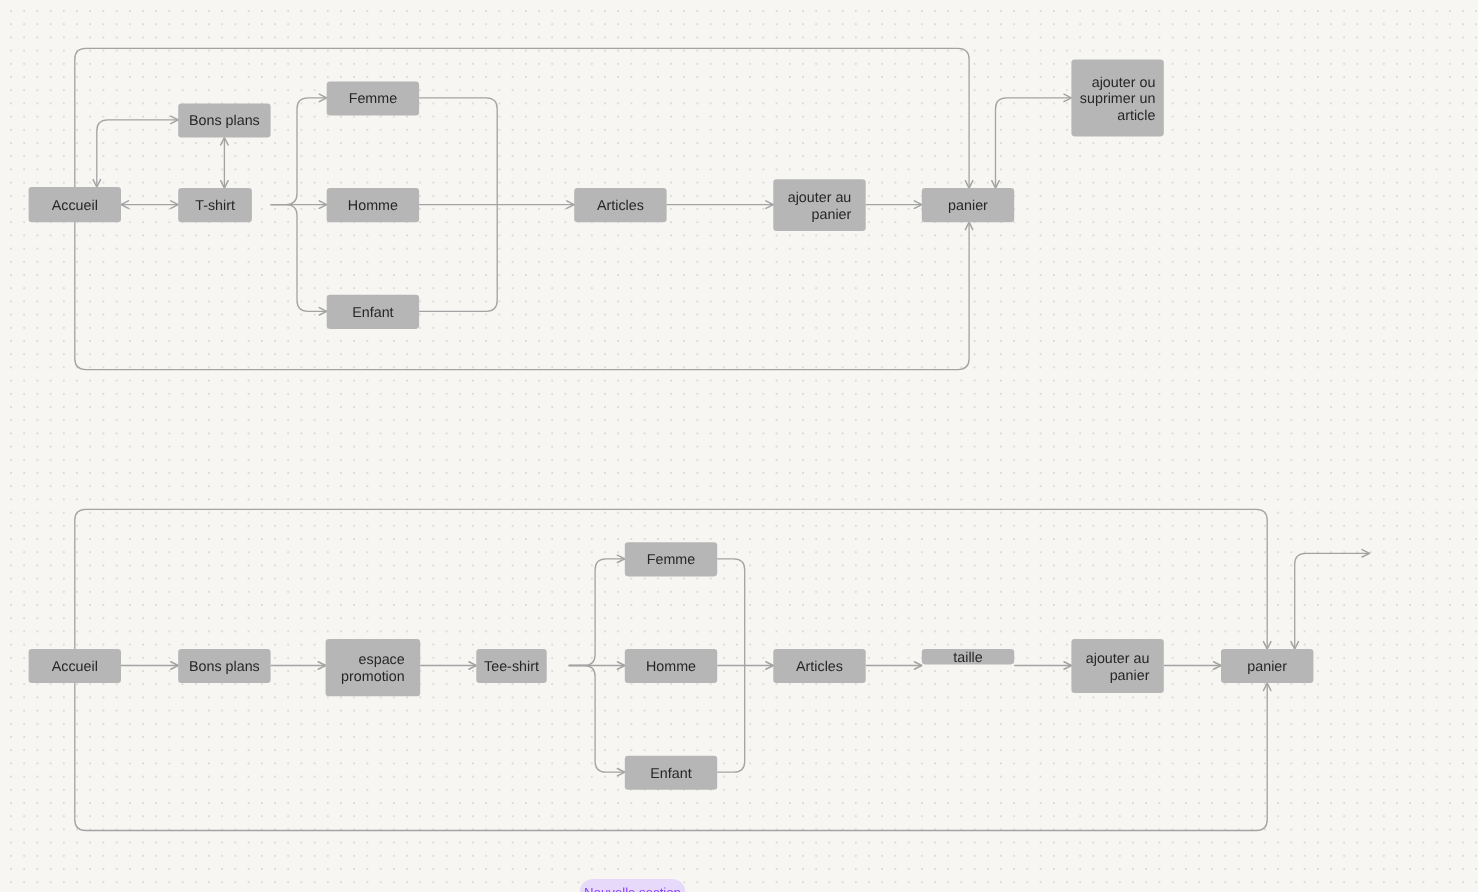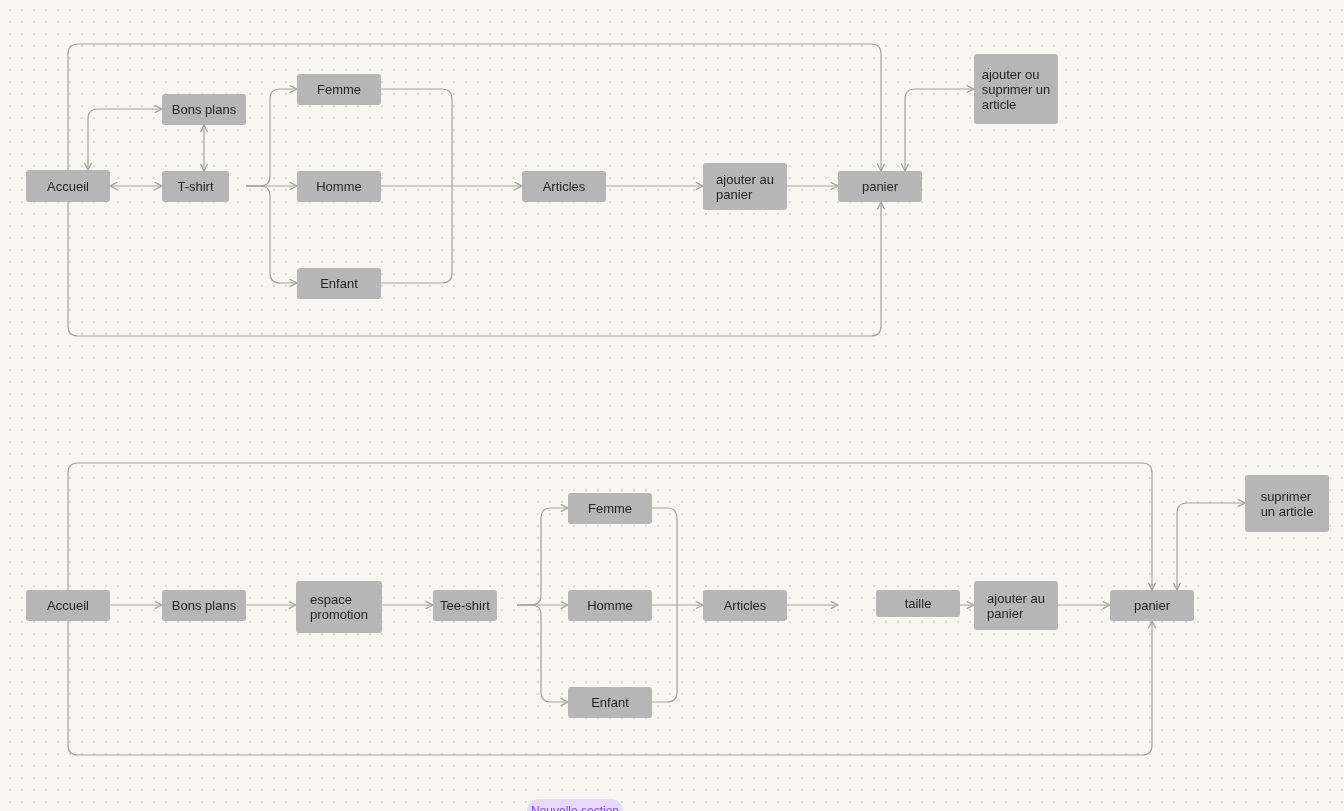--- a/index.html
+++ b/index.html
@@ -31,21 +31,21 @@
     position: absolute;
     z-index: 2;
     background: #b6b6b6;
     border-radius: 3px;
     color: #262626;
     font-size: 13px;
     line-height: 15px;
     display: flex;
     align-items: center;
     justify-content: center;
-    text-align: left;
+    text-align: right;
     box-sizing: border-box;
     padding: 2px 4px;
   }
   .node-label {
     white-space: pre-line;
   }
   .pill {
     position: absolute;
     z-index: 3;
     left: 527px;
@@ -161,32 +161,28 @@
   </div>
   <div class="node" style="left:568px;top:590px;width:84px;height:31px">
     <span class="node-label">Homme</span>
   </div>
   <div class="node" style="left:568px;top:687px;width:84px;height:31px">
     <span class="node-label">Enfant</span>
   </div>
   <div class="node" style="left:703px;top:590px;width:84px;height:31px">
     <span class="node-label">Articles</span>
   </div>
-  <div class="node" style="left:876px;top:590px;width:84px;height:27px">
+  <div class="node" style="left:838px;top:590px;width:84px;height:14px">
     <span class="node-label">taille</span>
   </div>
   <div class="node" style="left:974px;top:581px;width:84px;height:49px">
     <span class="node-label">ajouter au
 panier</span>
   </div>
   <div class="node" style="left:1110px;top:590px;width:84px;height:31px">
     <span class="node-label">panier</span>
   </div>
-  <div class="node" style="left:1245px;top:475px;width:84px;height:57px">
-    <span class="node-label">suprimer
-un article</span>
-  </div>
 
   <div class="pill">
     <span>Nouvelle section</span>
   </div>
 
 </div>
 
 </body></html>

